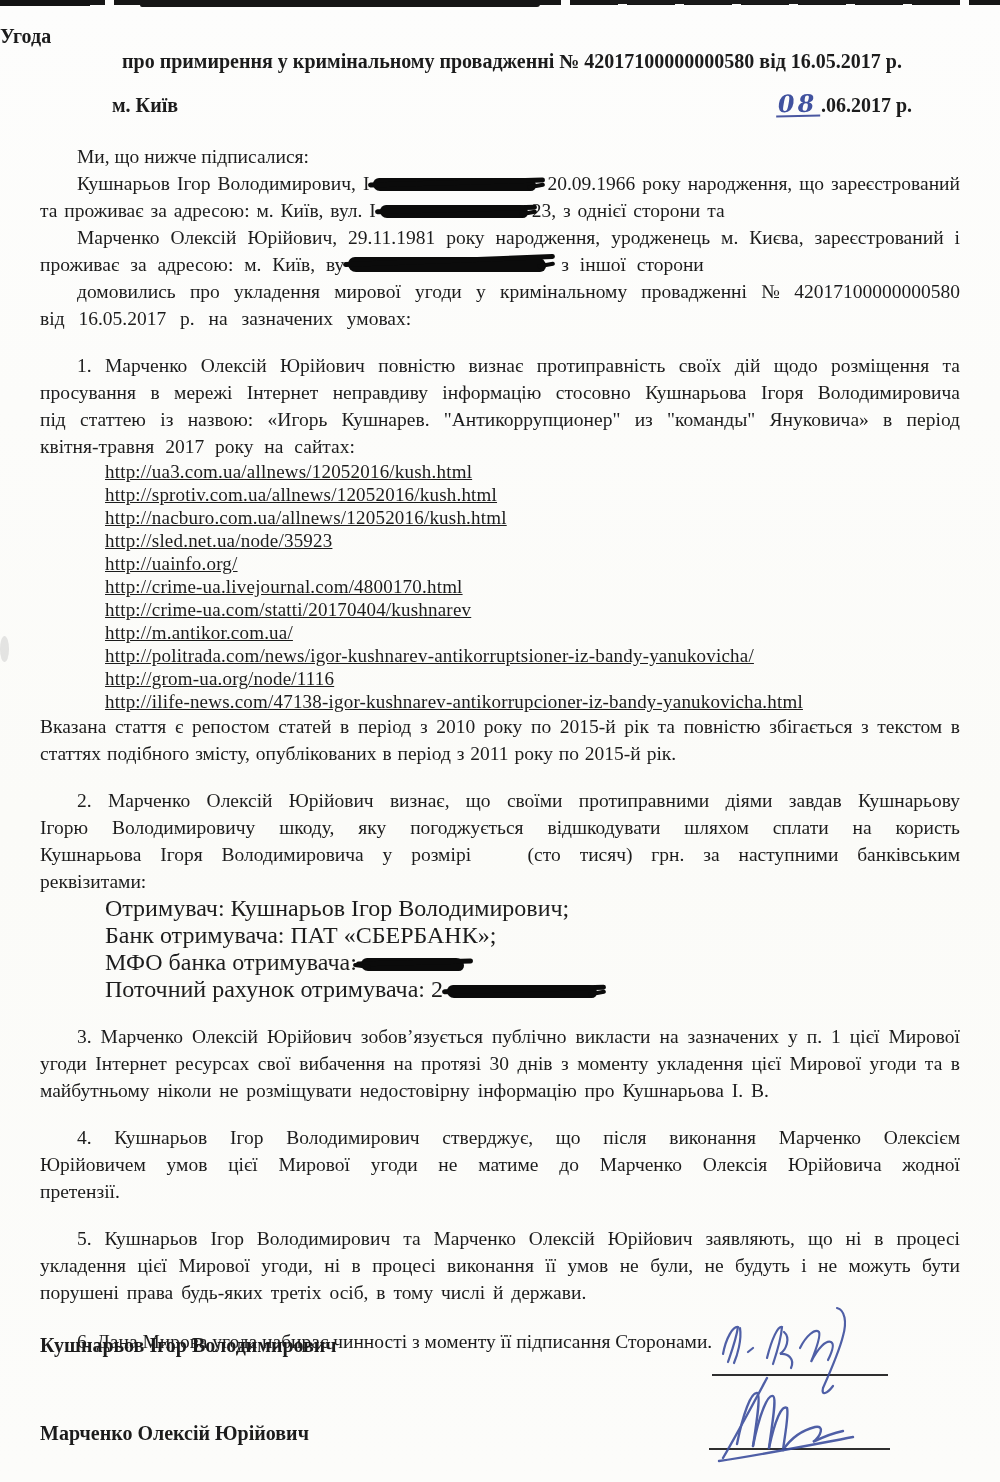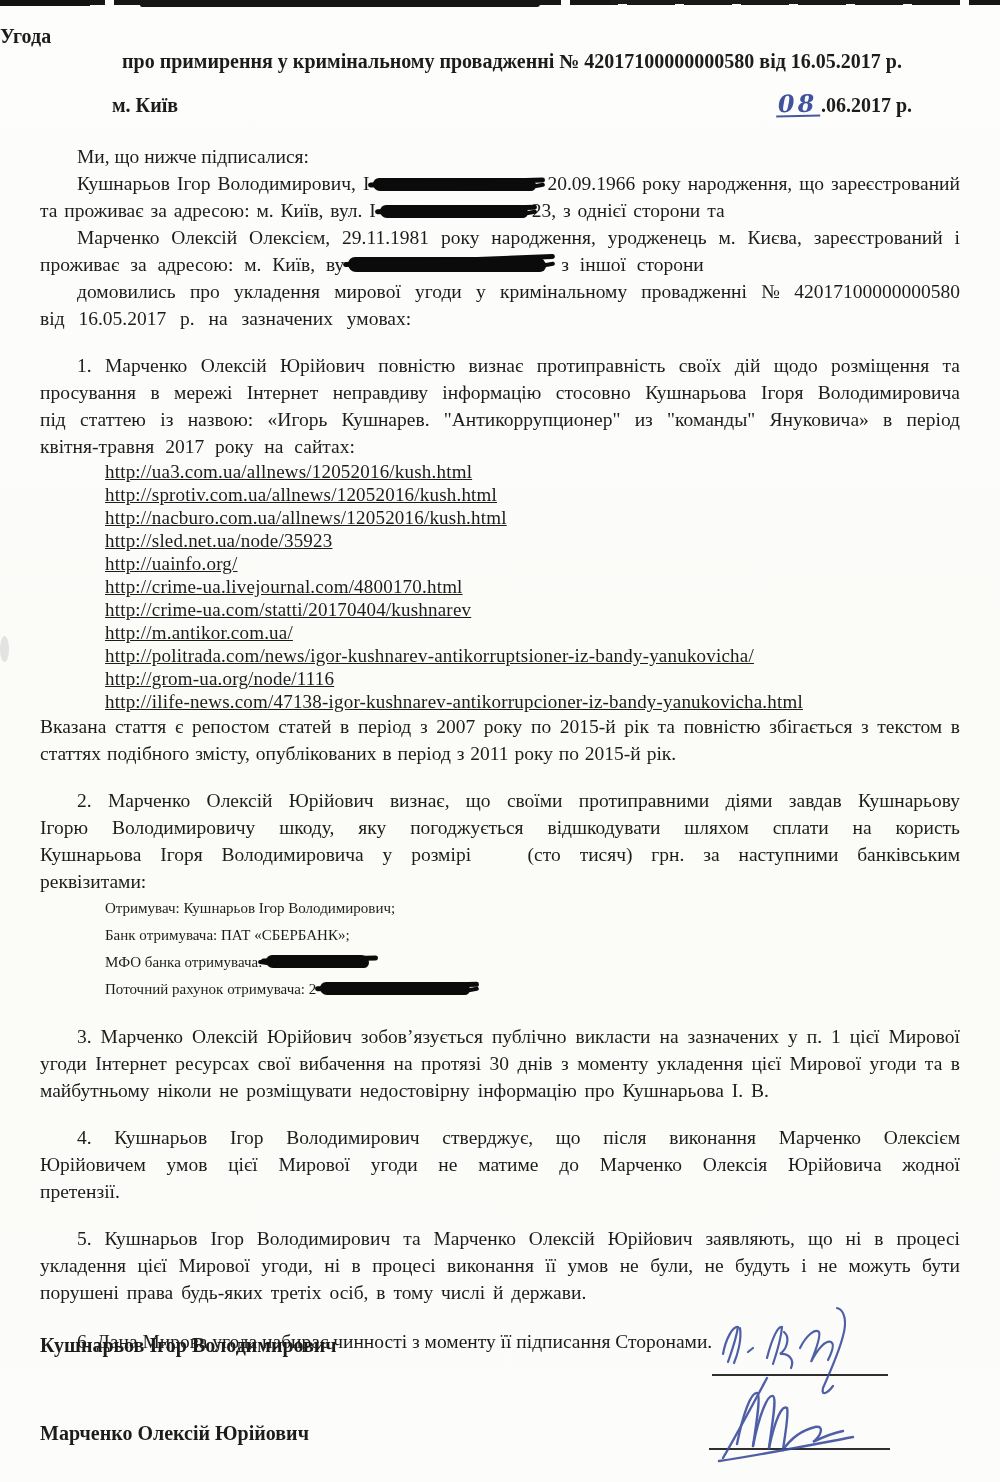--- a/index.html
+++ b/index.html
@@ -32,21 +32,21 @@
   .mt2 { margin-top:22px; }
   .first { margin-top:26px; }
   .ws2{word-spacing:2px}.ws3{word-spacing:3px}.ws6{word-spacing:6px}
   .ws8{word-spacing:8px}.ws9{word-spacing:9px}.ws1{word-spacing:1px}
   .pname { font-weight:normal; }
 
   .urls { margin-left:105px; }
   .url  { font-size:19px; line-height:23px; text-decoration:underline; letter-spacing:.2px; white-space:nowrap; }
 
   .bank { margin-left:105px; }
-  .bank-line { font-size:15px; line-height:27px; }
+  .bank-line { font-size:24px; line-height:27px; }
 
   
   .redact { display:inline-block; height:13px; background:#0b0b0b; border-radius:7px 9px 6px 8px;
             position:relative; vertical-align:-1px; margin:0 4px; }
   .redact::before { content:""; position:absolute; left:-5px; top:2px; width:calc(100% + 14px);
                     height:5px; background:#0b0b0b; border-radius:3px; transform:rotate(-1.6deg); }
   .redact::after  { content:""; position:absolute; right:-9px; top:6px; width:18px; height:4px;
                     background:#0b0b0b; border-radius:2px; transform:rotate(-10deg); }
   .r1{width:163px}.r2{width:148px}
   .r3{width:198px; height:15px}
@@ -77,41 +77,41 @@
 
   <div class="city-date">
     <span>м. Київ</span>
     <span><span class="hand-day">08</span><span>.06.2017 р.</span></span>
   </div>
 
   <p class="body first">Ми, що нижче підписалися:</p>
 
   <p class="body ws2"><b class="pname">Кушнарьов Ігор Володимирович,</b><span> І</span><span class="redact r1"></span><span> 20.09.1966 року народження, що зареєстрований та проживає за адресою: м. Київ, вул. І</span><span class="redact r2"></span><span>23, з однієї сторони та</span></p>
 
-  <p class="body ws6"><b class="pname">Марченко Олексій Олексієм,</b><span> 29.11.1981 року народження, уродженець м. Києва, зареєстрований і проживає за адресою: м. Київ, ву</span><span class="redact r3"></span><span> з іншої сторони</span></p>
+  <p class="body ws6"><b class="pname">Марченко Олексій Юрійович,</b><span> 29.11.1981 року народження, уродженець м. Києва, зареєстрований і проживає за адресою: м. Київ, ву</span><span class="redact r3"></span><span> з іншої сторони</span></p>
 
   <p class="body ws9">домовились про укладення мирової угоди у кримінальному провадженні № 42017100000000580 від 16.05.2017 р. на зазначених умовах:</p>
 
   <p class="body mt ws6">1. Марченко Олексій Юрійович повністю визнає протиправність своїх дій щодо розміщення та просування в мережі Інтернет неправдиву інформацію стосовно Кушнарьова Ігоря Володимировича під статтею із назвою: «Игорь Кушнарев. "Антикоррупционер" из "команды" Януковича» в період квітня-травня 2017 року на сайтах:</p>
 
   <div class="urls">
     <div class="url">http://ua3.com.ua/allnews/12052016/kush.html</div>
     <div class="url">http://sprotiv.com.ua/allnews/12052016/kush.html</div>
     <div class="url">http://nacburo.com.ua/allnews/12052016/kush.html</div>
     <div class="url">http://sled.net.ua/node/35923</div>
     <div class="url">http://uainfo.org/</div>
     <div class="url">http://crime-ua.livejournal.com/4800170.html</div>
     <div class="url">http://crime-ua.com/statti/20170404/kushnarev</div>
     <div class="url">http://m.antikor.com.ua/</div>
     <div class="url">http://politrada.com/news/igor-kushnarev-antikorruptsioner-iz-bandy-yanukovicha/</div>
     <div class="url">http://grom-ua.org/node/1116</div>
     <div class="url">http://ilife-news.com/47138-igor-kushnarev-antikorrupcioner-iz-bandy-yanukovicha.html</div>
   </div>
 
-  <p class="body no-indent ws1">Вказана стаття є репостом статей в період з 2007 року по 2015-й рік та повністю збігається з текстом в статтях подібного змісту, опублікованих в період з 2011 року по 2015-й рік.</p>
+  <p class="body no-indent ws1">Вказана стаття є репостом статей в період з 2010 року по 2015-й рік та повністю збігається з текстом в статтях подібного змісту, опублікованих в період з 2011 року по 2015-й рік.</p>
 
   <p class="body mt ws8">2. Марченко Олексій Юрійович визнає, що своїми протиправними діями завдав Кушнарьову Ігорю Володимировичу шкоду, яку погоджується відшкодувати шляхом сплати на користь Кушнарьова Ігоря Володимировича у розмірі &nbsp;&nbsp;(сто тисяч) грн. за наступними банківським реквізитами:</p>
 
   <div class="bank">
     <div class="bank-line">Отримувач: Кушнарьов Ігор Володимирович;</div>
     <div class="bank-line">Банк отримувача: ПАТ «СБЕРБАНК»;</div>
     <div class="bank-line"><span>МФО банка отримувача:</span><span class="redact r4"></span></div>
     <div class="bank-line"><span>Поточний рахунок отримувача: 2</span><span class="redact r5"></span></div>
   </div>
 

